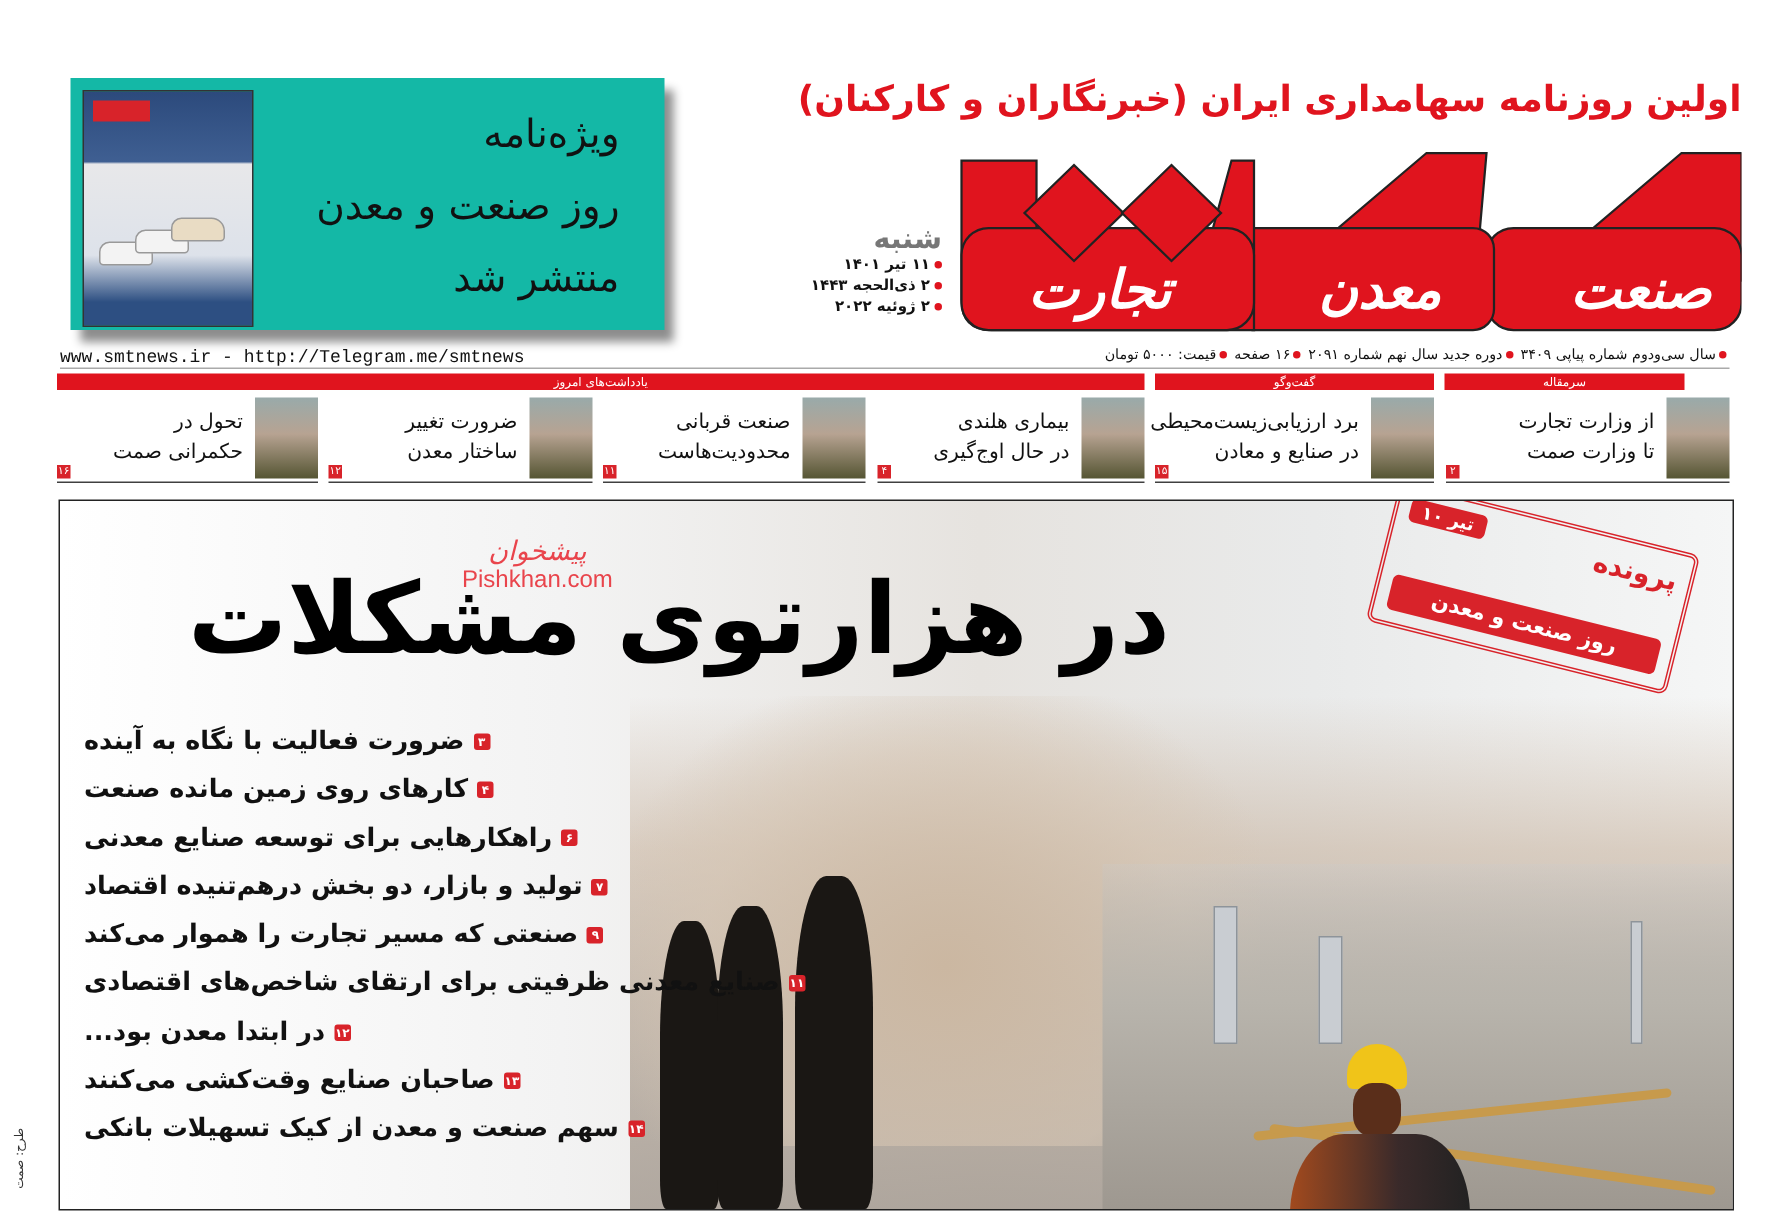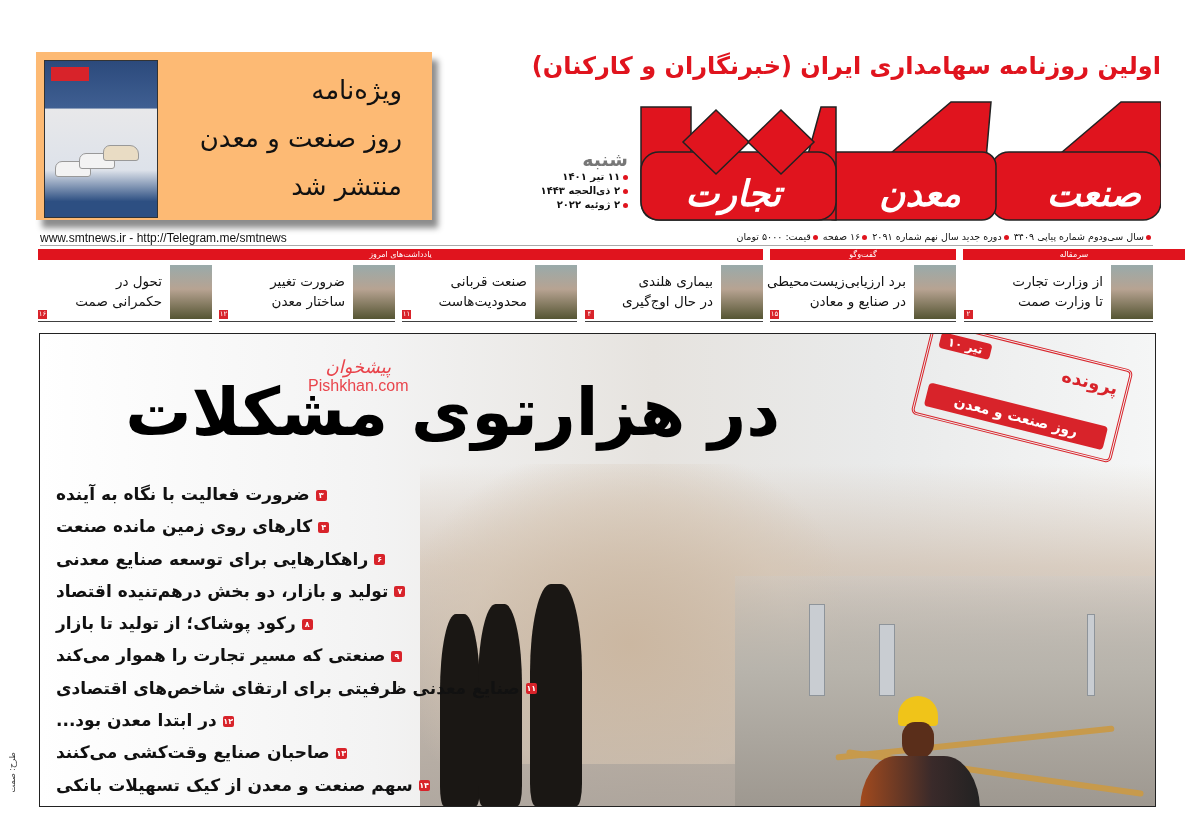--- a/index.html
+++ b/index.html
@@ -7,28 +7,28 @@
   .abs{position:absolute;}
   
   .tagline{right:30px;top:52px;font-size:24px;color:#e0141e;font-weight:bold;direction:rtl;letter-spacing:-0.5px;white-space:nowrap;}
   .logo{right:30px;top:92px;width:540px;height:130px;}
   .logo-word{position:absolute;bottom:8px;color:#fff;font-weight:bold;font-size:36px;font-style:italic;direction:rtl;}
   .dates{left:528px;top:148px;width:100px;direction:rtl;text-align:right;}
   .day{font-size:19px;color:#777;font-weight:bold;}
   .date-line{font-size:10px;font-weight:bold;line-height:14px;white-space:nowrap;}
   .date-line .dot{display:inline-block;width:5px;height:5px;border-radius:50%;background:#e0141e;margin-left:3px;vertical-align:middle;}
   
-  .promo{left:36px;top:52px;width:396px;height:168px;background:#fdba74;box-shadow:6px 8px 6px rgba(0,0,0,0.45);}
+  .promo{left:47px;top:52px;width:396px;height:168px;background:#14b8a6;box-shadow:6px 8px 6px rgba(0,0,0,0.45);}
   .cover{position:absolute;left:8px;top:8px;width:112px;height:156px;background:linear-gradient(180deg,#2c4a7c 0%,#3f5f92 30%,#e8e8ea 31%,#dde2ea 70%,#2d4f82 90%);border:1px solid #333;overflow:hidden;}
   .cover-mast{position:absolute;left:6px;top:6px;width:38px;height:14px;background:#d8232a;}
   .cover-car{position:absolute;height:14px;border-radius:7px 9px 3px 3px;background:#f3f3f3;border:1px solid #999;}
   .promo-text{position:absolute;right:30px;top:14px;direction:rtl;text-align:right;font-size:26px;line-height:48px;color:#111;}
   
   .info-line{left:40px;top:231px;width:1113px;height:14px;border-bottom:1px solid #aaa;}
-  .urls{position:absolute;left:0;top:0;font-family:Liberation Sans, sans-serif;font-size:12px;}
+  .urls{position:absolute;left:0;top:0;font-family:Liberation Mono, monospace;font-size:12px;}
   .meta{position:absolute;right:0;top:0;direction:rtl;font-size:9.5px;font-weight:normal;white-space:nowrap;}
   .meta .dot{display:inline-block;width:5px;height:5px;border-radius:50%;background:#e0141e;margin:0 2px;vertical-align:middle;}
   .redbar{top:249px;height:11px;background:#e0141e;color:#fff;font-size:8px;text-align:center;line-height:11px;direction:rtl;}
   
   .card{top:263px;height:58px;border-bottom:1px solid #404040;direction:rtl;}
   .card .photo{position:absolute;right:0;top:2px;width:42px;height:54px;background:linear-gradient(180deg,#9aa 0%,#b7a392 45%,#553 100%);}
   .card .ctitle{position:absolute;right:50px;top:8px;font-size:13.5px;line-height:20px;white-space:nowrap;}
   .card .pg{position:absolute;left:0;bottom:2px;width:9px;height:9px;background:#d8232a;color:#fff;font-size:7px;line-height:9px;text-align:center;}
   
   .feature{left:39px;top:333px;width:1115px;height:472px;border:1.5px solid #222;overflow:hidden;
@@ -103,21 +103,21 @@
 <div class="abs info-line">
   <span class="urls">www.smtnews.ir  -  http://Telegram.me/smtnews</span>
   <span class="meta">
     <span class="dot"></span><span>سال سی‌ودوم شماره پیاپی ۳۴۰۹</span>
     <span class="dot"></span><span>دوره جدید سال نهم شماره ۲۰۹۱</span>
     <span class="dot"></span><span>۱۶ صفحه</span>
     <span class="dot"></span><span>قیمت: ۵۰۰۰ تومان</span>
   </span>
 </div>
 
-<div class="abs redbar" style="left:963px;width:222px;">سرمقاله</div>
+<div class="abs redbar" style="left:963px;width:160px;">سرمقاله</div>
 <div class="abs redbar" style="left:770px;width:186px;">گفت‌وگو</div>
 <div class="abs redbar" style="left:38px;width:725px;">یادداشت‌های امروز</div>
 
 <div class="abs card" style="left:964px;width:189px;">
   <div class="photo"></div>
   <div class="ctitle">
       <div>از وزارت تجارت</div>
       <div>تا وزارت صمت</div>
     </div>
   <div class="pg">۲</div>
@@ -193,21 +193,20 @@
     <div class="top">پرونده</div>
     <div class="tag">۱۰ تیر</div>
     <div class="bottom">روز صنعت و معدن</div>
   </div>
 
   <div class="items">
     <div class="item"><span class="n">۳</span><span>ضرورت فعالیت با نگاه به آینده</span></div>
     <div class="item"><span class="n">۴</span><span>کارهای روی زمین مانده صنعت</span></div>
     <div class="item"><span class="n">۶</span><span>راهکارهایی برای توسعه صنایع معدنی</span></div>
     <div class="item"><span class="n">۷</span><span>تولید و بازار، دو بخش درهم‌تنیده اقتصاد</span></div>
-    <div class="item"><span class="n">۸</span><span>رکود پوشاک؛ از تولید تا بازار</span></div>
     <div class="item"><span class="n">۹</span><span>صنعتی که مسیر تجارت را هموار می‌کند</span></div>
     <div class="item"><span class="n">۱۱</span><span>صنایع معدنی ظرفیتی برای ارتقای شاخص‌های اقتصادی</span></div>
     <div class="item"><span class="n">۱۲</span><span>در ابتدا معدن بود...</span></div>
     <div class="item"><span class="n">۱۳</span><span>صاحبان صنایع وقت‌کشی می‌کنند</span></div>
     <div class="item"><span class="n">۱۴</span><span>سهم صنعت و معدن از کیک تسهیلات بانکی</span></div>
   </div>
 </div>
 
 <div class="abs designer">
   <span class="lbl">طرح: صمت</span>

